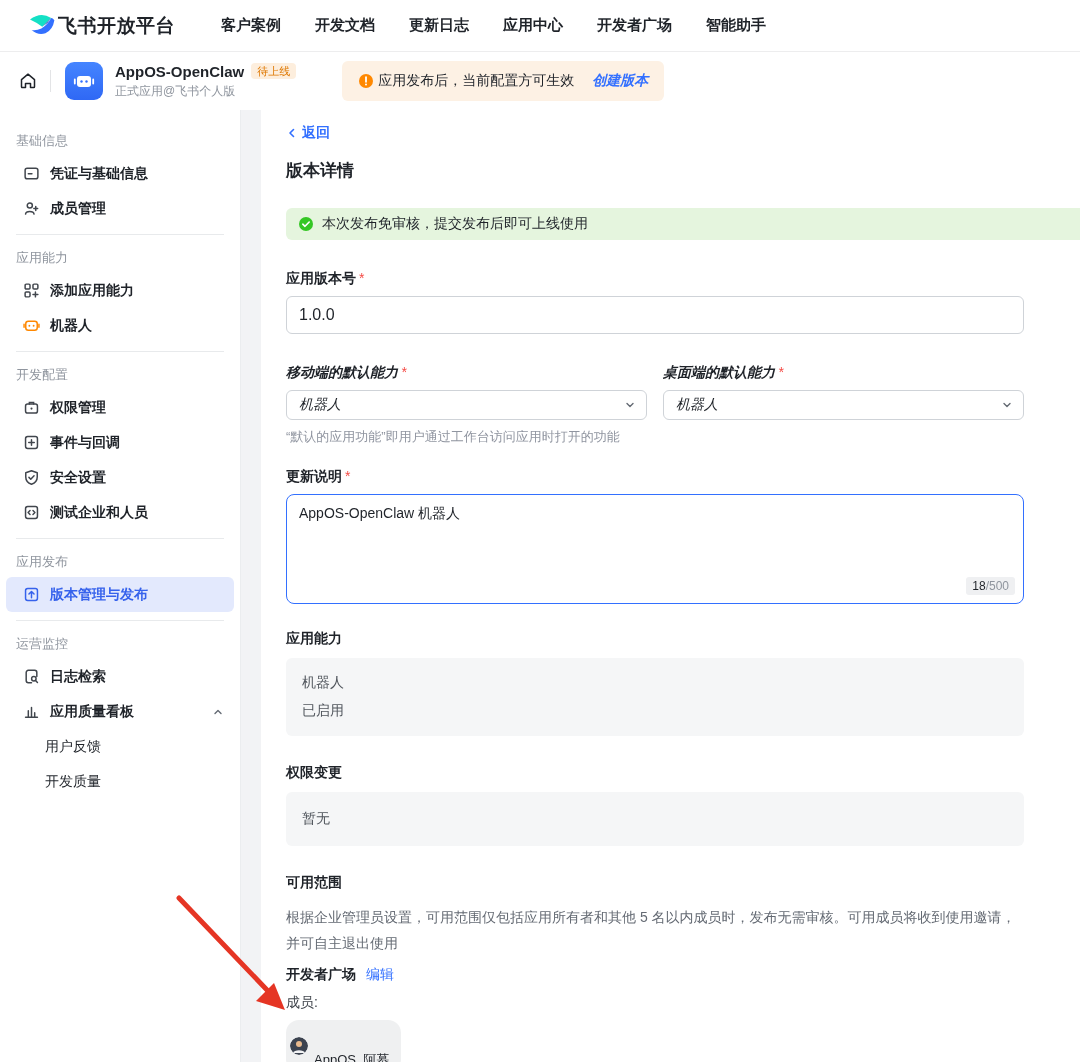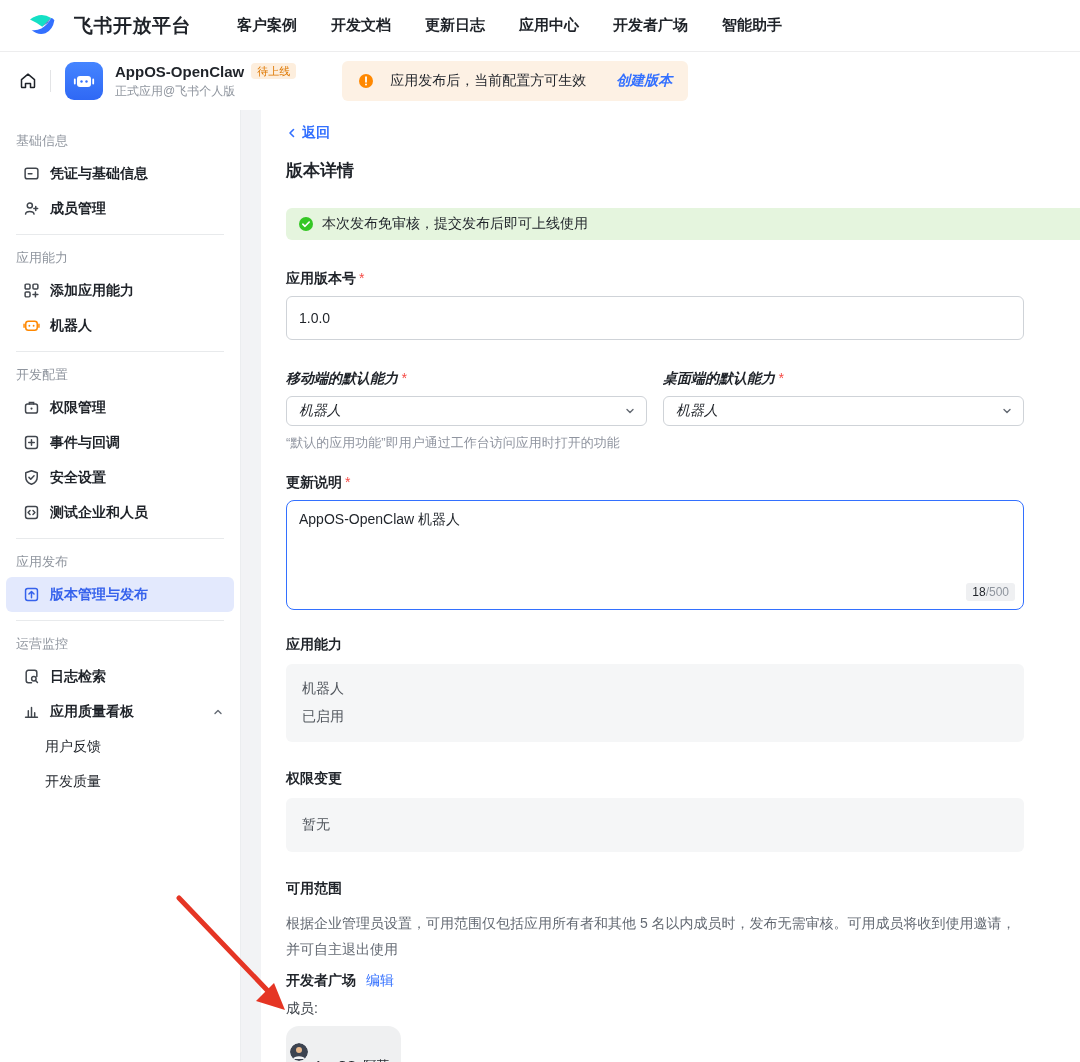--- a/index.html
+++ b/index.html
@@ -2,36 +2,36 @@
 <html><head>
 <meta charset="utf-8">
 <style>
   * { margin:0; padding:0; box-sizing:border-box; }
   html,body { background:#fff; }
   body { font-family:"Liberation Sans","DejaVu Sans",sans-serif; color:#1f2329; }
   .page { position:relative; width:1080px; height:1062px; overflow:hidden; background:#fff; }
 
   
   .navbar { height:52px; display:flex; align-items:center; padding:0 28px; border-bottom:1px solid #ededee; background:#fff; }
-  .brand { display:flex; align-items:center; gap:16px; margin-right:46px; }
+  .brand { display:flex; align-items:center; gap:0; margin-right:46px; }
   .brand-name { font-size:19px; font-weight:700; letter-spacing:.5px; }
   .nav-menu { display:flex; align-items:center; gap:34px; }
   .nav-item { font-size:15px; font-weight:600; cursor:pointer; }
 
   
   .app-header { height:58px; display:flex; align-items:center; padding:0 14px; background:#fff; }
   .icon-btn { width:28px; height:28px; display:flex; align-items:center; justify-content:center; color:#1f2329; cursor:pointer; }
   .vdivider { width:1px; height:22px; background:#e3e4e6; margin:0 14px 0 8px; }
   .app-icon { width:38px; height:38px; border-radius:9px; background:linear-gradient(180deg,#4585ff,#2f68f5); display:flex; align-items:center; justify-content:center; }
   .app-meta { margin-left:12px; }
   .app-name-row { display:flex; align-items:center; gap:7px; }
   .app-name { font-size:15px; font-weight:700; }
   .badge { font-size:11px; color:#de7802; background:#fdeedd; border-radius:4px; padding:2px 6px; line-height:12px; }
   .app-subtitle { font-size:12px; color:#8f959e; margin-top:3px; }
-  .notice { margin-left:46px; height:40px; display:flex; align-items:center; gap:16px; background:#fdf1e4; border-radius:6px; padding:0 16px; }
+  .notice { margin-left:46px; height:40px; display:flex; align-items:center; gap:4px; background:#fdf1e4; border-radius:6px; padding:0 16px; }
   .notice-text { font-size:14px; }
   .notice-link { font-size:14px; font-weight:600; color:#3370ff; margin-left:14px; cursor:pointer;font-style:italic; }
 
   
   .body-row { display:flex; height:952px; }
   .sidebar { width:241px; border-right:1px solid #ebedef; padding:12px 0 0 0; background:#fff; flex:none; }
   .gutter { width:20px; background:#f2f3f5; flex:none; }
   .main { flex:1; padding:0 55px 0 25px; background:#fff; overflow:hidden; }
 
   
@@ -47,21 +47,21 @@
   .side-divider { height:1px; background:#e8eaec; margin:8px 16px; }
 
   
   .back-link { margin-top:14px; display:inline-flex; align-items:center; gap:4px; color:#3370ff; font-size:14px; font-weight:600; cursor:pointer; }
   .page-title { margin-top:16px; font-size:17px; font-weight:700; }
   .success-banner { margin-top:26px; margin-right:-55px; height:32px; display:flex; align-items:center; gap:8px; background:#e5f5de; border-radius:6px 0 0 6px; padding:16px 12px; }
   .success-banner span { font-size:14px; }
 
   .field-label { margin-top:30px; font-size:14px; font-weight:700; }
   .req { color:#f54a45; margin-left:3px; font-weight:400; }
-  .text-input { margin-top:8px; width:738px; height:44px; border:1px solid #cfd3d8; border-radius:6px; font-size:14px; padding:0 12px; color:#1f2329; font-family:inherit; outline:none; background:#fff; display:block; }
+  .text-input { margin-top:8px; width:738px; height:38px; border:1px solid #cfd3d8; border-radius:6px; font-size:16px; padding:0 12px; color:#1f2329; font-family:inherit; outline:none; background:#fff; display:block; }
 
   .two-col { display:flex; gap:16px; width:738px; }
   .col { flex:1 1 0;font-style:italic; }
   .select { margin-top:8px; height:30px; border:1px solid #cfd3d8; border-radius:6px; display:flex; align-items:center; justify-content:space-between; padding:0 10px 0 12px; font-size:14px; cursor:pointer; background:#fff; }
   .select .chev { color:#646a73; display:flex; }
   .help-text { margin-top:8px; font-size:13px; color:#9095a0; }
 
   .textarea-wrap { position:relative; margin-top:8px; width:738px; height:110px; border:1.5px solid #3370ff; border-radius:8px; background:#fff; }
   .textarea-wrap textarea { width:100%; height:100%; border:none; outline:none; resize:none; font-family:inherit; font-size:14px; color:#1f2329; padding:10px 12px; background:transparent; border-radius:8px; }
   .char-counter { position:absolute; right:8px; bottom:8px; background:#eff0f2; border-radius:3px; font-size:12px; padding:2px 6px; }

